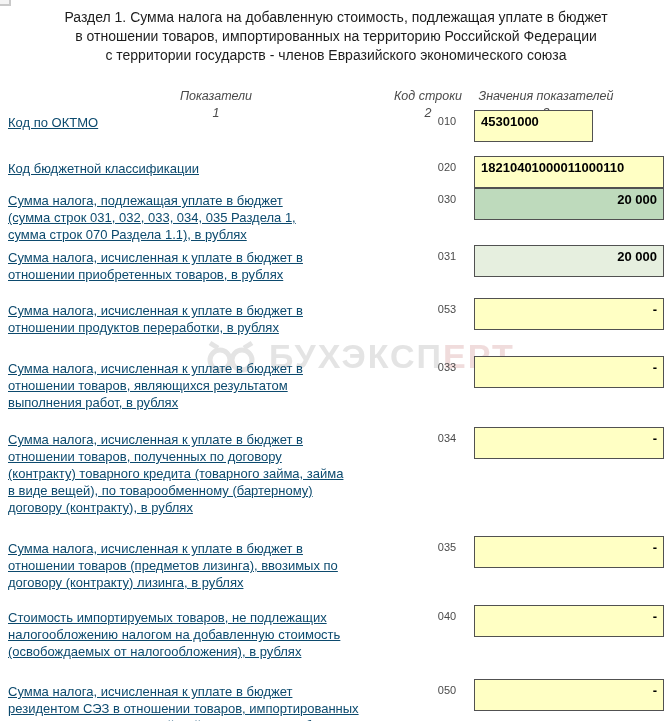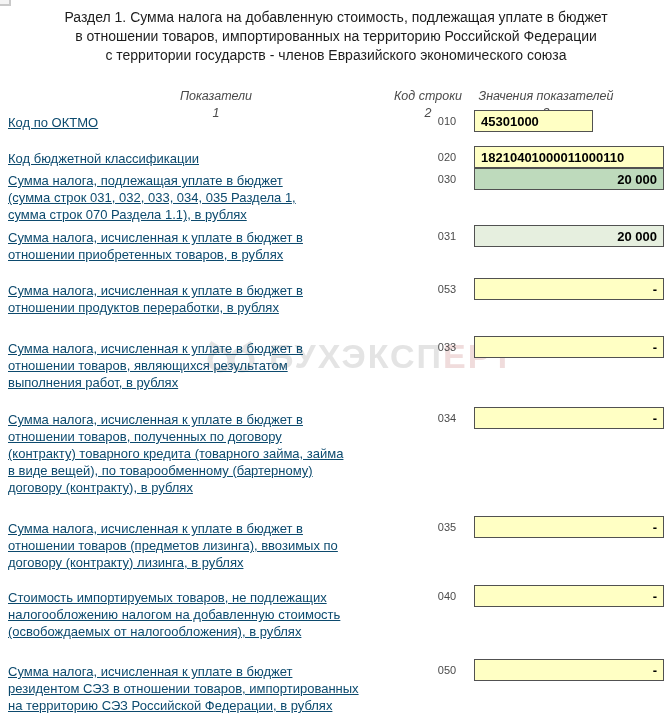--- a/index.html
+++ b/index.html
@@ -62,21 +62,21 @@
     padding-top:4px;
     text-decoration:underline;
   }
   .code {
     text-align:center;
     font-size:11px;
     color:#4a4a4a;
     padding-top:5px;
   }
   .field {
-    height:22px;
+    height:32px;
     line-height:22px;
     border:1px solid #515151;
     background:#ffffc4;
     font-size:13px;
     font-weight:bold;
     color:#000000;
     text-align:right;
     padding:0 6px;
     width:190px;
   }

